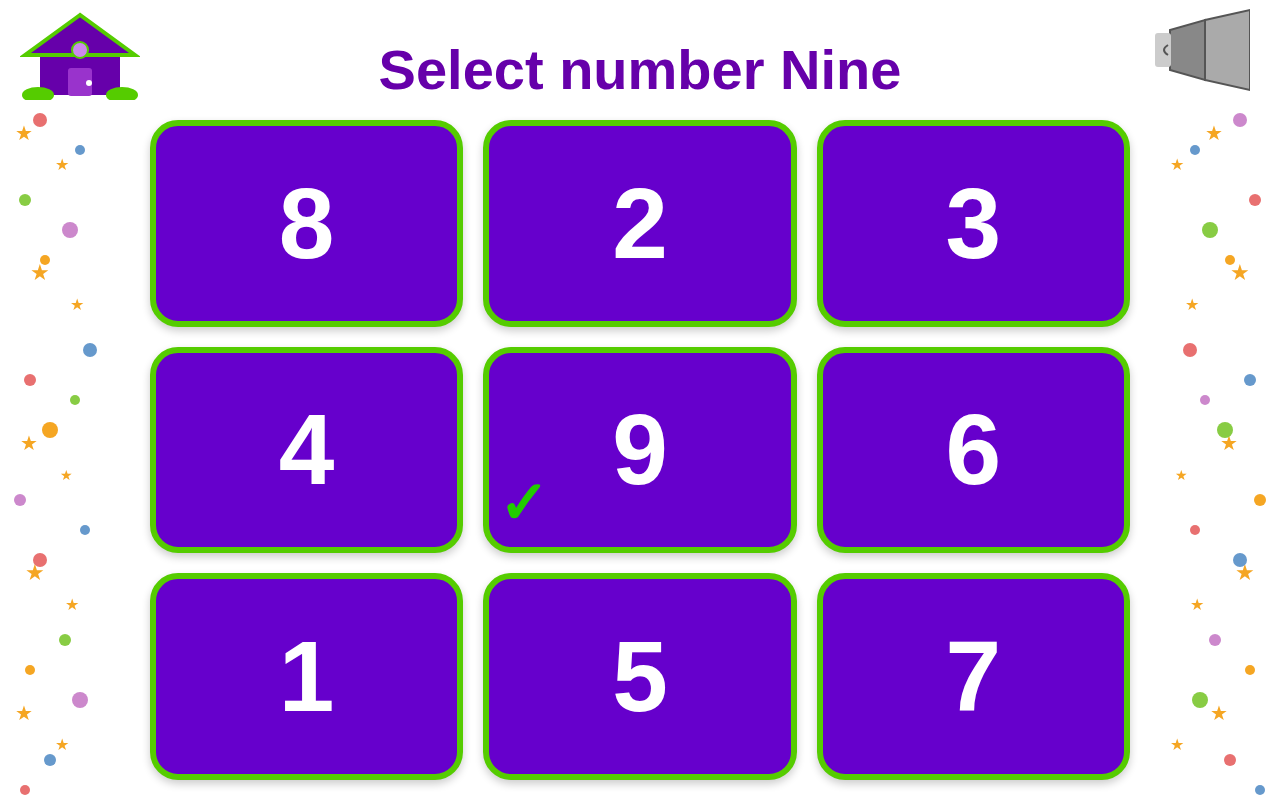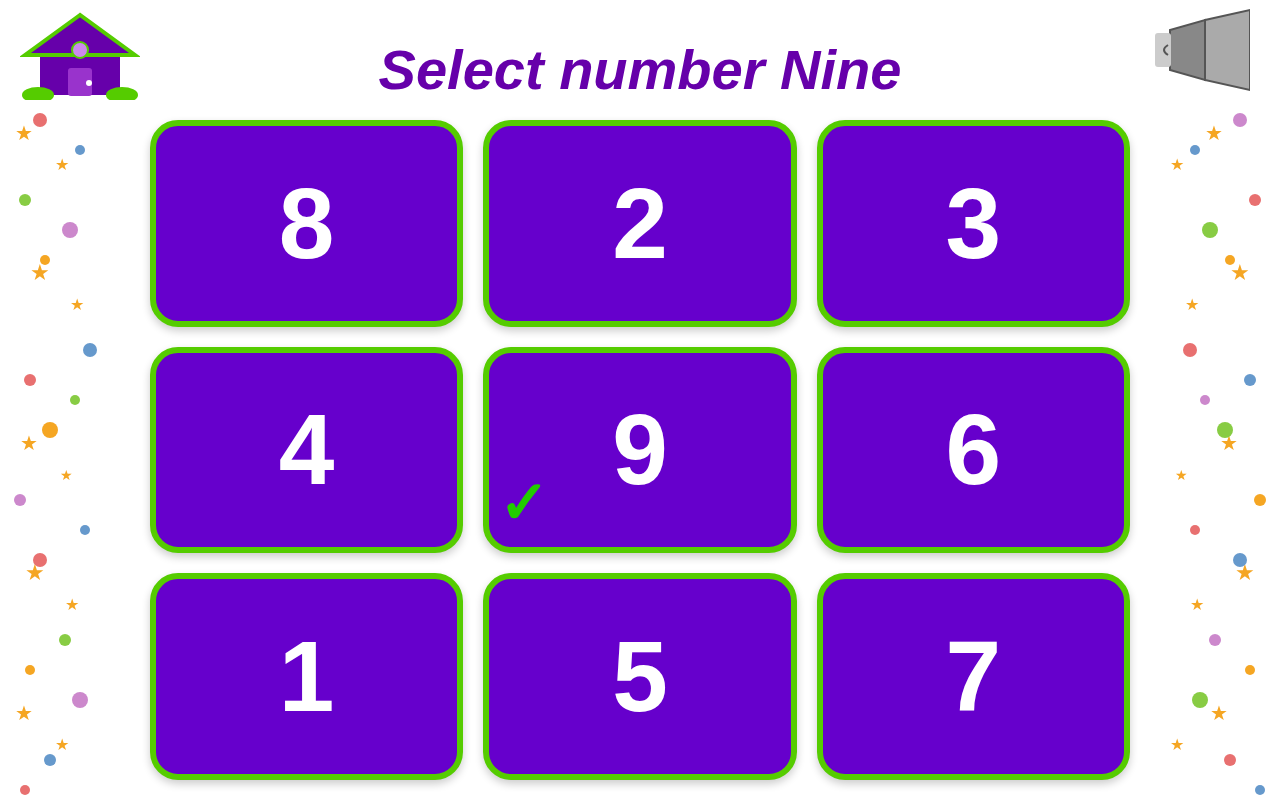--- a/index.html
+++ b/index.html
@@ -50,21 +50,20 @@
       width: 100px;
       height: 90px;
       cursor: pointer;
     }
 
     .title {
       font-size: 56px;
       font-weight: 900;
       color: #6600aa;
       text-align: center;
-      font-style: italic;
       margin-top: 28px;
     }
 
     
     .grid-container {
       display: grid;
       grid-template-columns: repeat(3, 1fr);
       grid-template-rows: repeat(3, 1fr);
       gap: 20px;
       padding: 10px 150px;

